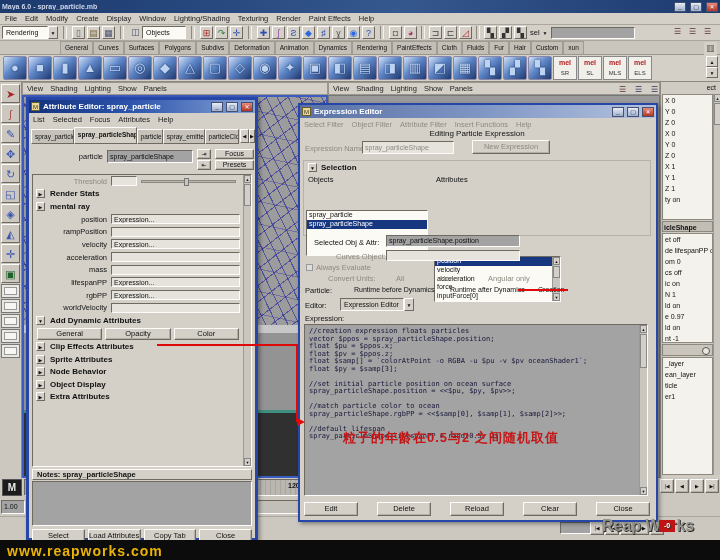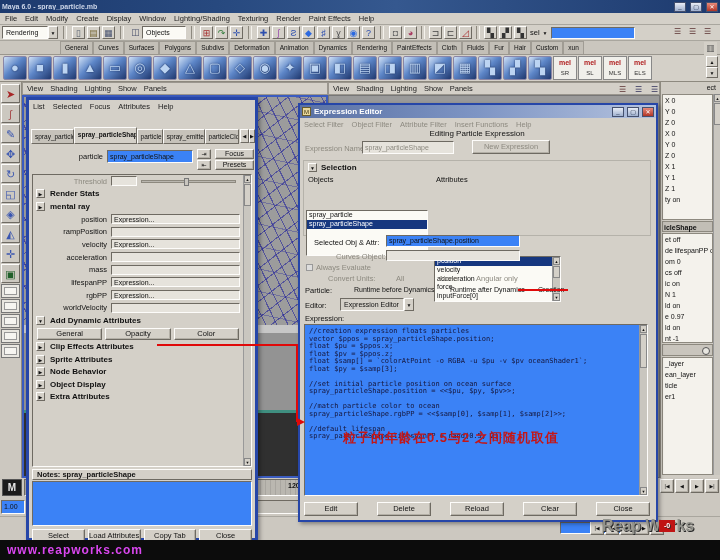--- a/index.html
+++ b/index.html
@@ -2,21 +2,21 @@
 <html><head>
 <meta charset="utf-8">
 <style>
   *{box-sizing:border-box;margin:0;padding:0;}
   body{margin:0;background:#333;}
   #root{position:relative;width:720px;height:560px;overflow:hidden;background:#d4d0c8;
         font-family:"Liberation Sans",sans-serif;font-size:8px;color:#111;cursor:default;}
   .abs{position:absolute;}
   .bev-out{border:1px solid;border-color:#fdfcfa #6e6a62 #6e6a62 #fdfcfa;background:#d4d0c8;}
   .bev-in{border:1px solid;border-color:#6e6a62 #fdfcfa #fdfcfa #6e6a62;background:#e6e3dc;}
-  .white{background:#3b82f6;}
+  .white{background:#a3a3a3;}
   .pushbtn{font-size:7.5px;line-height:11px;text-align:center;background:#d4d0c8;
            border:1px solid;border-color:#fdfcfa #6e6a62 #6e6a62 #fdfcfa;
            box-shadow:inset -1px -1px 0 #b3afa6;white-space:nowrap;overflow:hidden;}
   
   #app-titlebar{left:0;top:0;width:720px;height:13px;
     background:linear-gradient(90deg,#1d3a6e,#27497f 30%,#35588f 55%,#1d3a6e);
     display:flex;align-items:center;gap:4px;padding:0 2px;}
   #app-titlebar .ttext{color:#cdd6e8;font-size:7px;font-weight:bold;flex:1;white-space:nowrap;overflow:hidden;}
   .wb{width:12px;height:10px;background:linear-gradient(#e8ecf5,#9fb0cf);border:1px solid #44506e;
       font-size:6px;line-height:8px;text-align:center;color:#16243f;}
@@ -137,21 +137,21 @@
   .codeline{height:7.5px;line-height:7.5px;white-space:pre;font-family:"DejaVu Sans Mono",monospace;
     font-size:7px;color:#16163a;}
   
   .red-el{position:absolute;z-index:70;background:#e00909;}
   #red-arrowhead{position:absolute;z-index:70;width:0;height:0;background:none;
     border-left:8px solid #e00909;border-top:4px solid transparent;border-bottom:4px solid transparent;}
   #cn-note{position:absolute;z-index:70;font-size:13px;font-weight:bold;color:#c41616;letter-spacing:1px;
     font-family:"Liberation Sans","DejaVu Sans",sans-serif;}
   
   #bottom-strip{left:0;top:540px;width:720px;height:20px;background:#0c0c0c;z-index:40;}
-  #watermark{position:absolute;left:7px;top:3px;font-size:12px;font-weight:bold;color:#d946ef;letter-spacing:1px;}
+  #watermark{position:absolute;left:7px;top:3px;font-size:14px;font-weight:bold;color:#eab308;letter-spacing:1px;}
   #reap-logo{position:absolute;left:602px;top:517px;z-index:60;font-size:16px;font-weight:bold;color:#93938c;
     text-shadow:1px 1px 0 #2a2a2a;}
   #logo-badge{position:absolute;left:57px;top:3px;width:16px;height:12px;background:#c01414;color:#fff;
     font-size:7px;line-height:11px;text-align:center;font-weight:bold;}
   #cn-note, .codeline{pointer-events:none;}
 </style>
 </head>
 <body>
 
 <div id="root">
@@ -428,20 +428,27 @@
   </div>
   <div class="abs" id="transport-b">
       <div class="tbtn pushbtn">|◀</div>
       <div class="tbtn pushbtn">◀◀</div>
       <div class="tbtn pushbtn">▶</div>
       <div class="tbtn pushbtn">▶▶</div>
       <div class="tbtn pushbtn">▶|</div>
     </div>
 
   <div class="win" id="ae-window" style="left:26px;top:97px;width:232px;height:444px;z-index:10">
+    <div class="tbar">
+      <span class="ticon">M</span>
+      <span class="ttext">Attribute Editor: spray_particle</span>
+      <span class="wb">_</span>
+      <span class="wb">▢</span>
+      <span class="wb wb-close">✕</span>
+    </div>
     <div class="menurow" id="ae-menu">
         <div class="mi">List</div>
         <div class="mi">Selected</div>
         <div class="mi">Focus</div>
         <div class="mi">Attributes</div>
         <div class="mi">Help</div>
       </div>
     <div id="ae-tabs">
         <div class="ae-tab">spray_particle</div>
         <div class="ae-tab active">spray_particleShape</div>
@@ -605,21 +612,21 @@
     <span class="abs lbl gray" style="left:36px;top:147px">Curves Object:</span>
     <span class="abs bev-in" style="left:86px;top:145px;width:134px;height:11px"></span>
     <span class="abs cbx grayc" style="left:6px;top:159px"></span>
     <span class="abs lbl gray" style="left:16px;top:158px">Always Evaluate</span>
     <span class="abs lbl gray" style="left:28px;top:169px">Convert Units:</span>
     <span class="abs rad grayr" style="left:86px;top:169px"></span>
     <span class="abs lbl gray" style="left:96px;top:169px">All</span>
     <span class="abs rad grayr" style="left:130px;top:169px"></span>
     <span class="abs lbl gray" style="left:140px;top:169px">None</span>
     <span class="abs rad grayr" style="left:178px;top:169px"></span>
-    <span class="abs lbl gray" style="left:176px;top:169px">Angular only</span>
+    <span class="abs lbl gray" style="left:188px;top:169px">Angular only</span>
     
     <span class="abs lbl" style="left:5px;top:181px">Particle:</span>
     <span class="abs rad" style="left:44px;top:181px"></span>
     <span class="abs lbl" style="left:54px;top:181px;font-size:7px">Runtime before Dynamics</span>
     <span class="abs rad" style="left:140px;top:181px"></span>
     <span class="abs lbl" style="left:150px;top:181px;font-size:7px">Runtime after Dynamics</span>
     <span class="abs rad on" style="left:228px;top:181px"></span>
     <span class="abs lbl" style="left:238px;top:181px;font-size:7px">Creation</span>
     
     <span class="abs lbl" style="left:5px;top:196px">Editor:</span>

